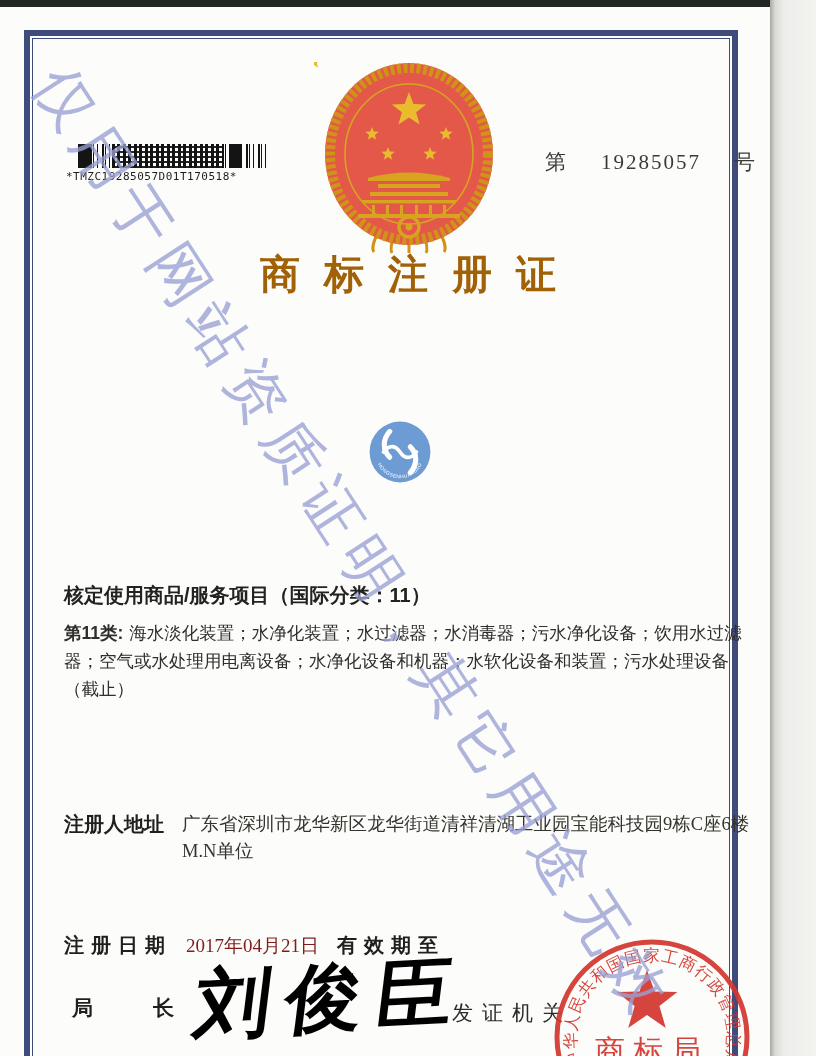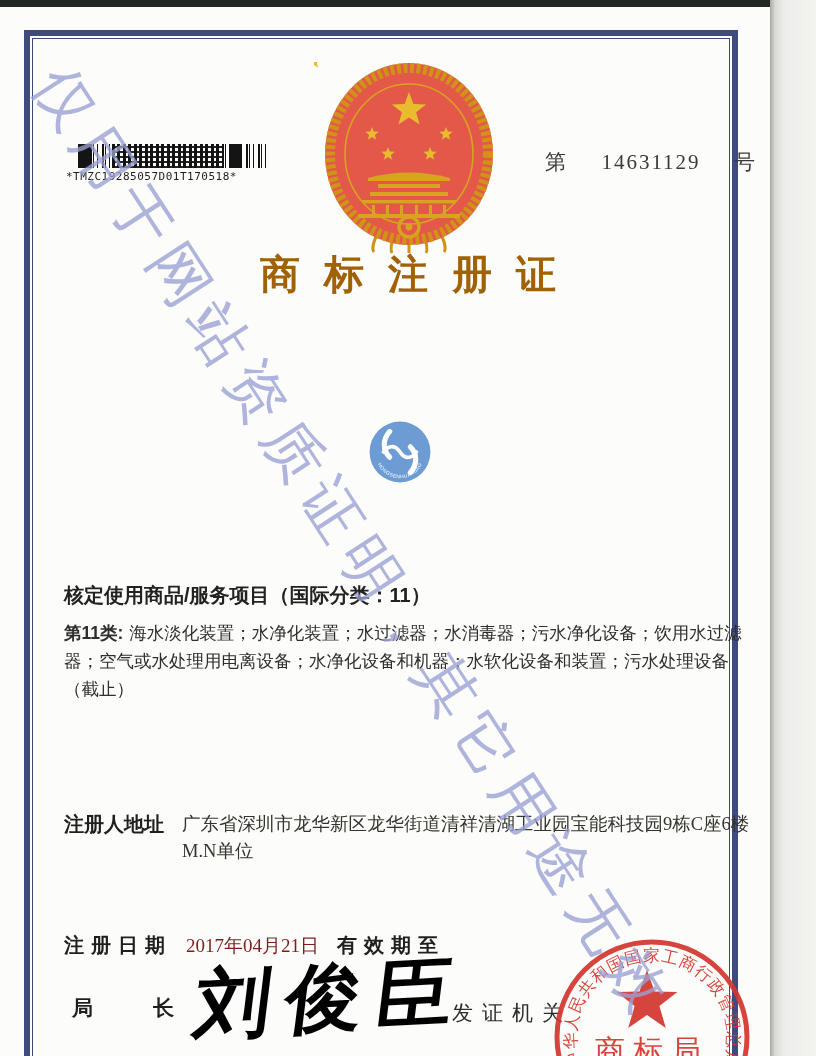--- a/index.html
+++ b/index.html
@@ -126,21 +126,21 @@
       <rect x="115" y="143" width="3" height="9"></rect>
         <rect x="129" y="143" width="3" height="9"></rect>
       <rect x="44" y="152" width="102" height="4"></rect>
     </g>
     <circle cx="95" cy="165" r="10" fill="none" stroke="#d7a41f" stroke-width="3.4"></circle>
     <circle cx="95" cy="165" r="3.4" fill="#d7a41f"></circle>
   </svg>
 
   <div class="cert-no">
     <span>第</span>
-    <span>14631129</span>
+    <span>19285057</span>
     <span>号</span>
   </div>
 
   <div class="title">商标注册证</div>
 
   <svg class="tm-logo" viewBox="0 0 64 64">
     <circle cx="32" cy="32" r="29.5" fill="#6d9bd4"></circle>
     <g stroke="#ffffff" fill="none" stroke-linecap="round">
       <path d="M22,12 C15,20 15,30 22,37" stroke-width="5"></path>
       <path d="M42,27 C49,34 49,44 42,52" stroke-width="5"></path>

